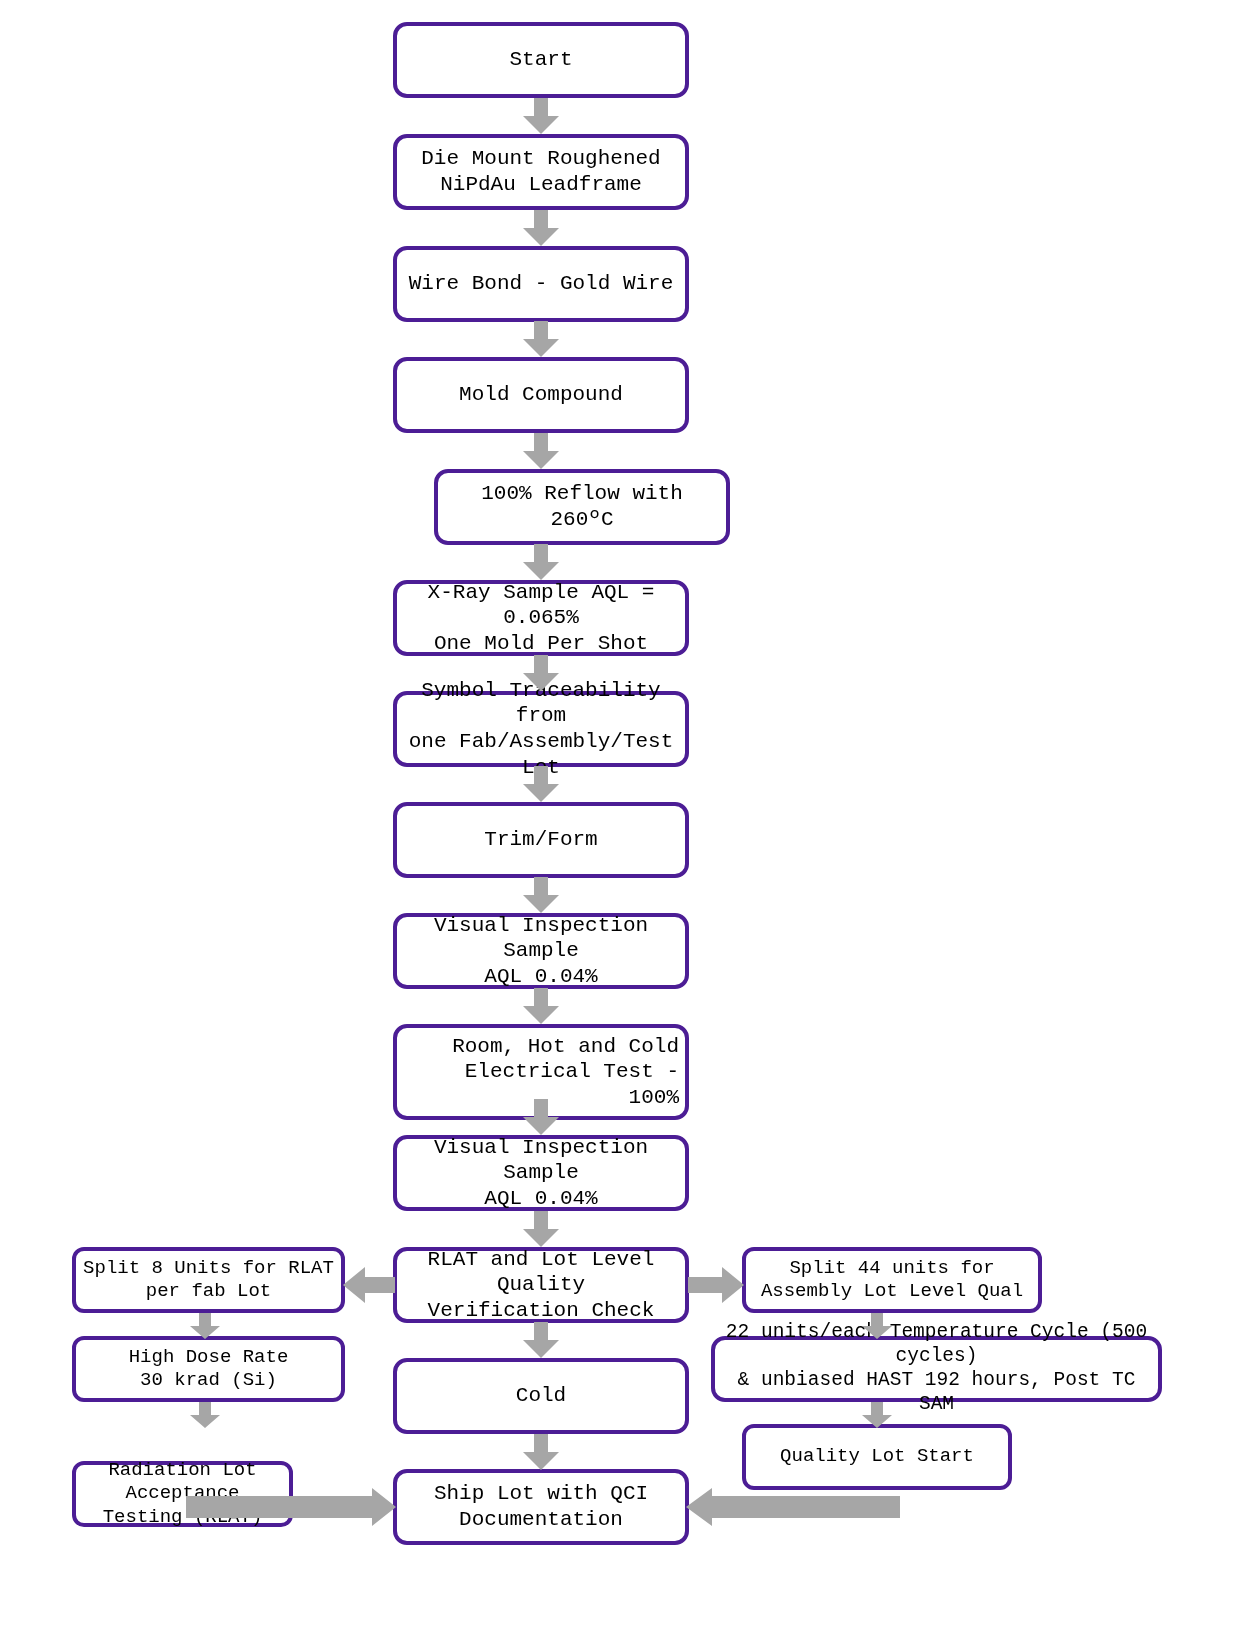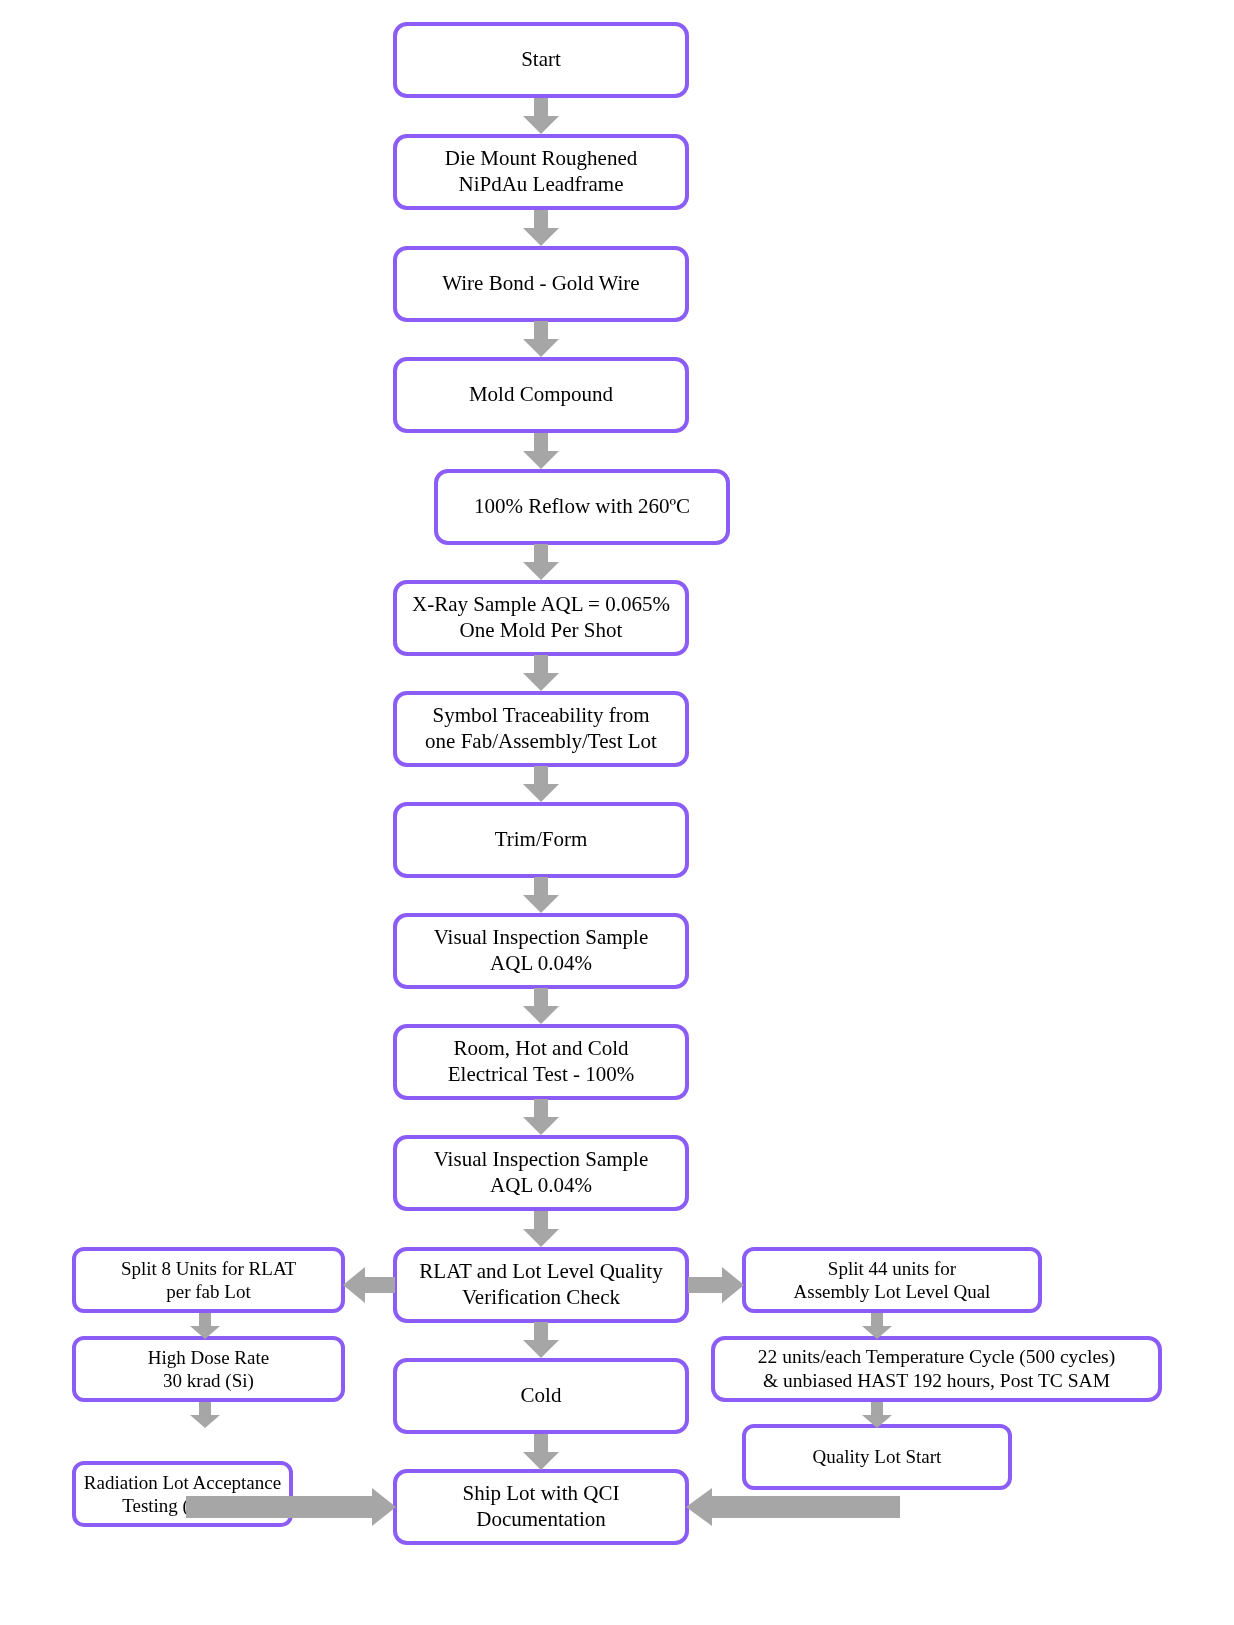--- a/index.html
+++ b/index.html
@@ -13,33 +13,33 @@
   #canvas {
     position: relative;
     width: 1234px;
     height: 1625px;
     background: #ffffff;
     overflow: hidden;
   }
   .node {
     position: absolute;
     box-sizing: border-box;
-    border: 4px solid #8b5cf6;
+    border: 4px solid #4c1d95;
     border-radius: 14px;
     background: #ffffff;
     display: flex;
     align-items: center;
     justify-content: center;
     text-align: center;
     color: #000000;
     font-size: 21px;
     line-height: 1.22;
     padding: 2px 6px;
     white-space: pre-line;
-    font-family: Liberation Serif, serif;
+    font-family: Liberation Mono, monospace;
   }
   .node.small {
     font-size: 19px;
     border-width: 4px;
     border-radius: 12px;
   }
   .node.wide-note {
     font-size: 19.5px;
   }
   
@@ -68,21 +68,21 @@
 One Mold Per Shot</div>
 
   <div class="node" style="left:393px; top:691px; width:296px; height:76px;">Symbol Traceability from
 one Fab/Assembly/Test Lot</div>
 
   <div class="node" style="left:393px; top:802px; width:296px; height:76px;">Trim/Form</div>
 
   <div class="node" style="left:393px; top:913px; width:296px; height:76px;">Visual Inspection Sample
 AQL 0.04%</div>
 
-  <div class="node" style="left:393px; top:1024px; width:296px; height:76px;">Room, Hot and Cold
+  <div class="node" style="left:393px; top:1024px; width:296px; height:96px;text-align:right;">Room, Hot and Cold
 Electrical Test - 100%</div>
 
   <div class="node" style="left:393px; top:1135px; width:296px; height:76px;">Visual Inspection Sample
 AQL 0.04%</div>
 
   <div class="node" style="left:393px; top:1247px; width:296px; height:76px;">RLAT and Lot Level Quality
 Verification Check</div>
 
   <div class="node" style="left:393px; top:1358px; width:296px; height:76px;">Cold</div>
 

